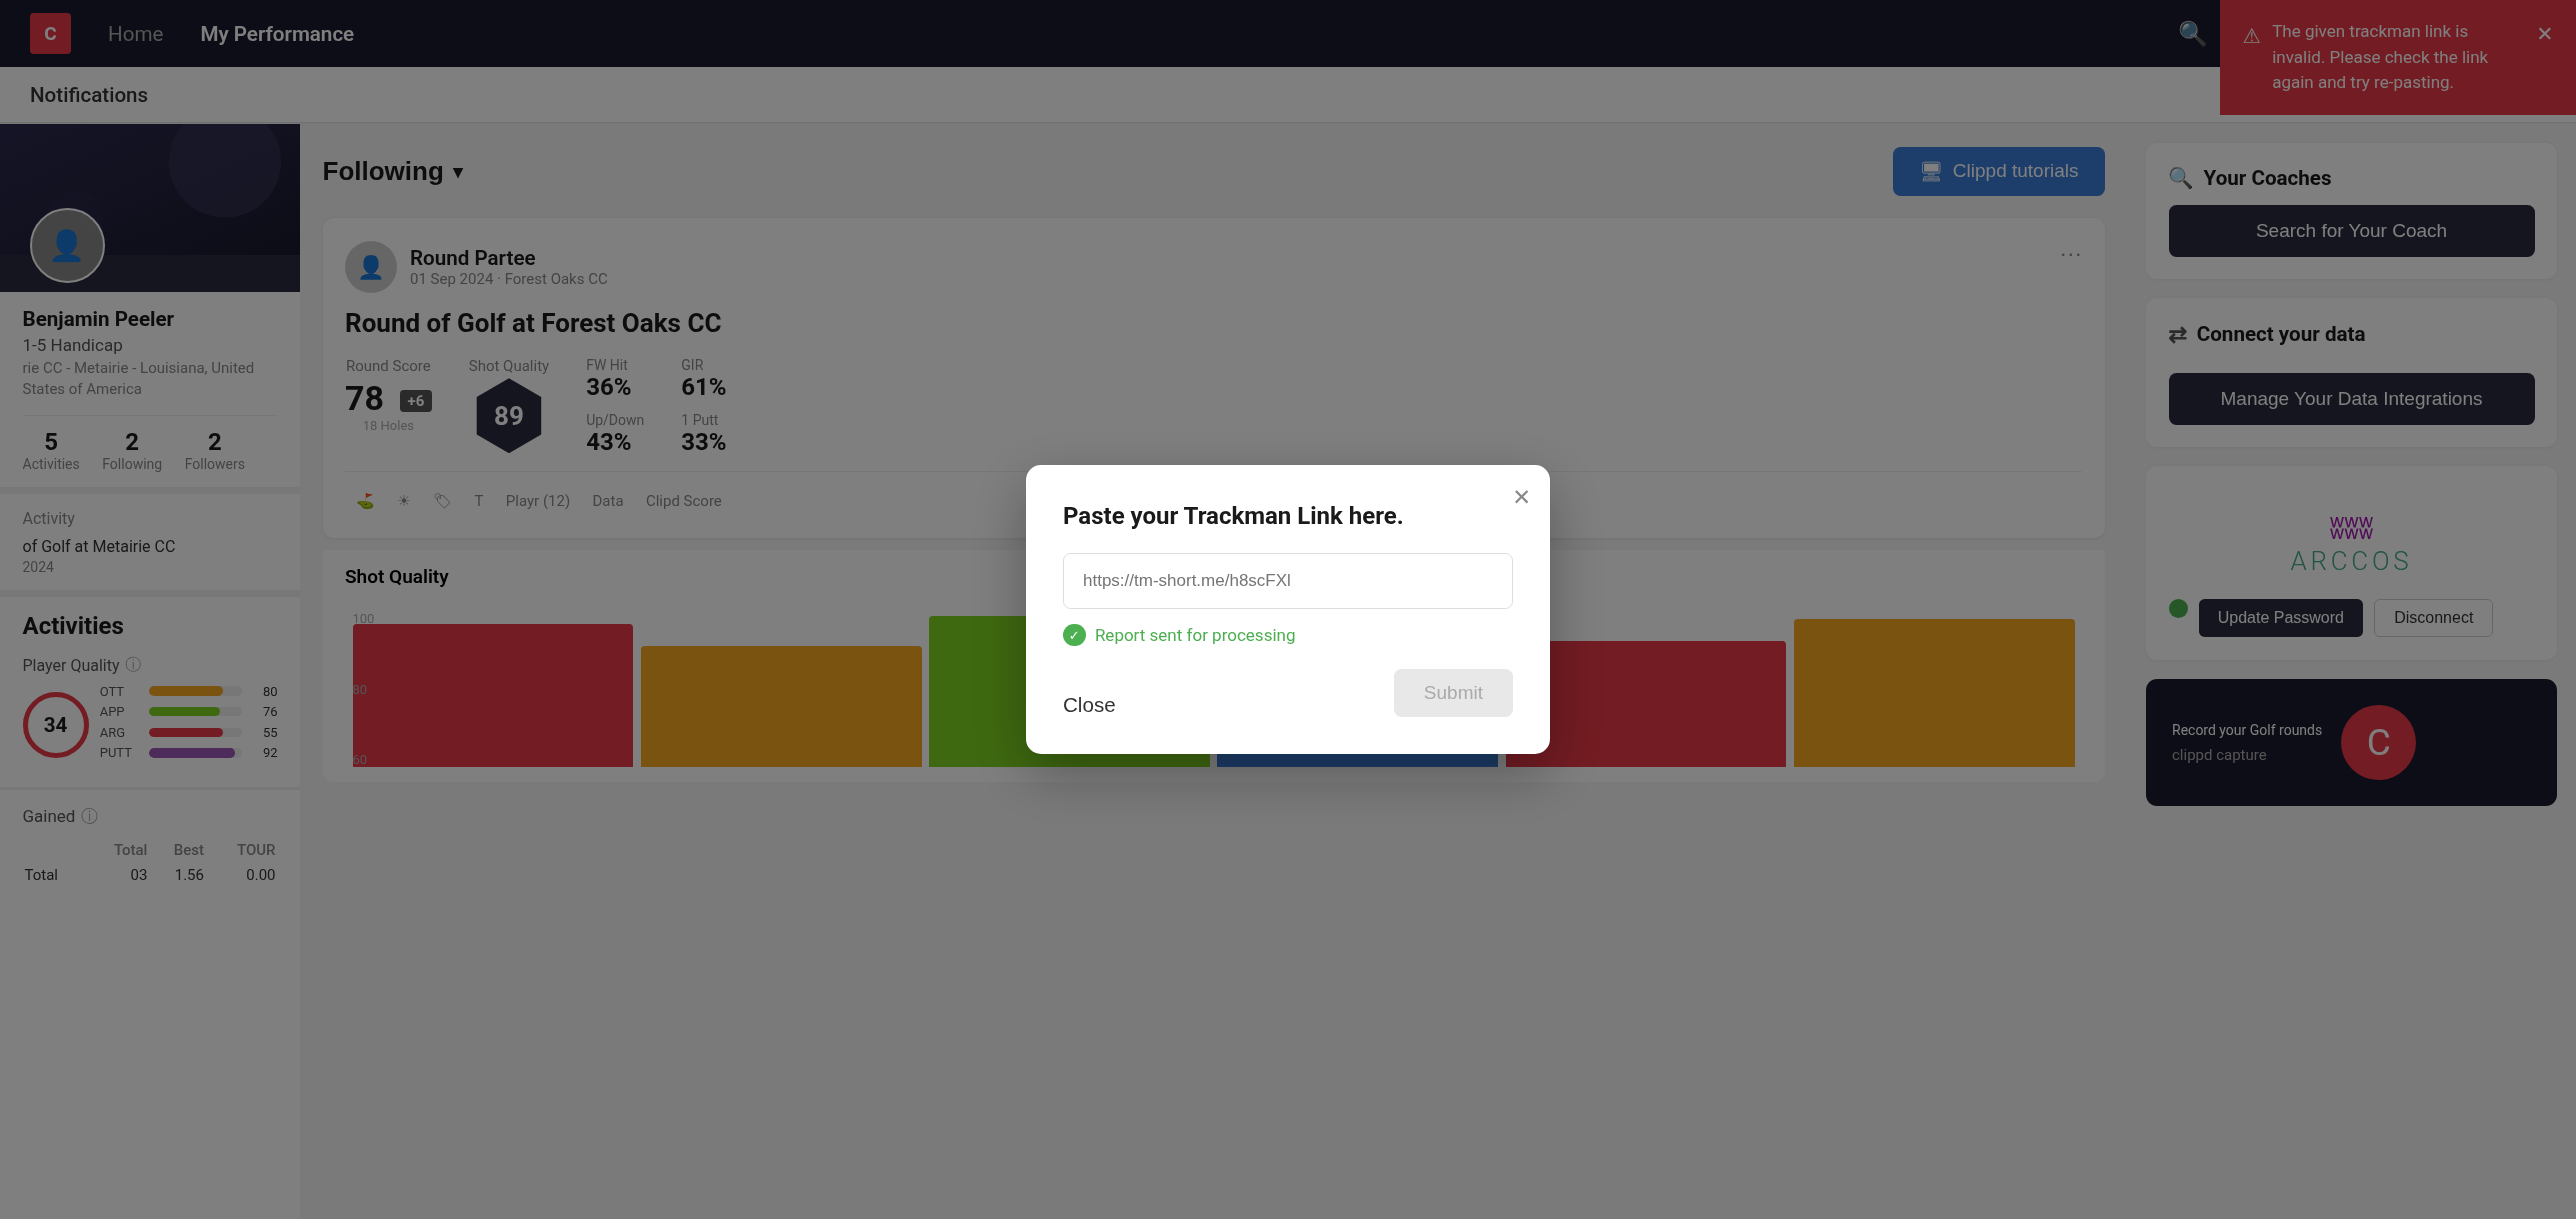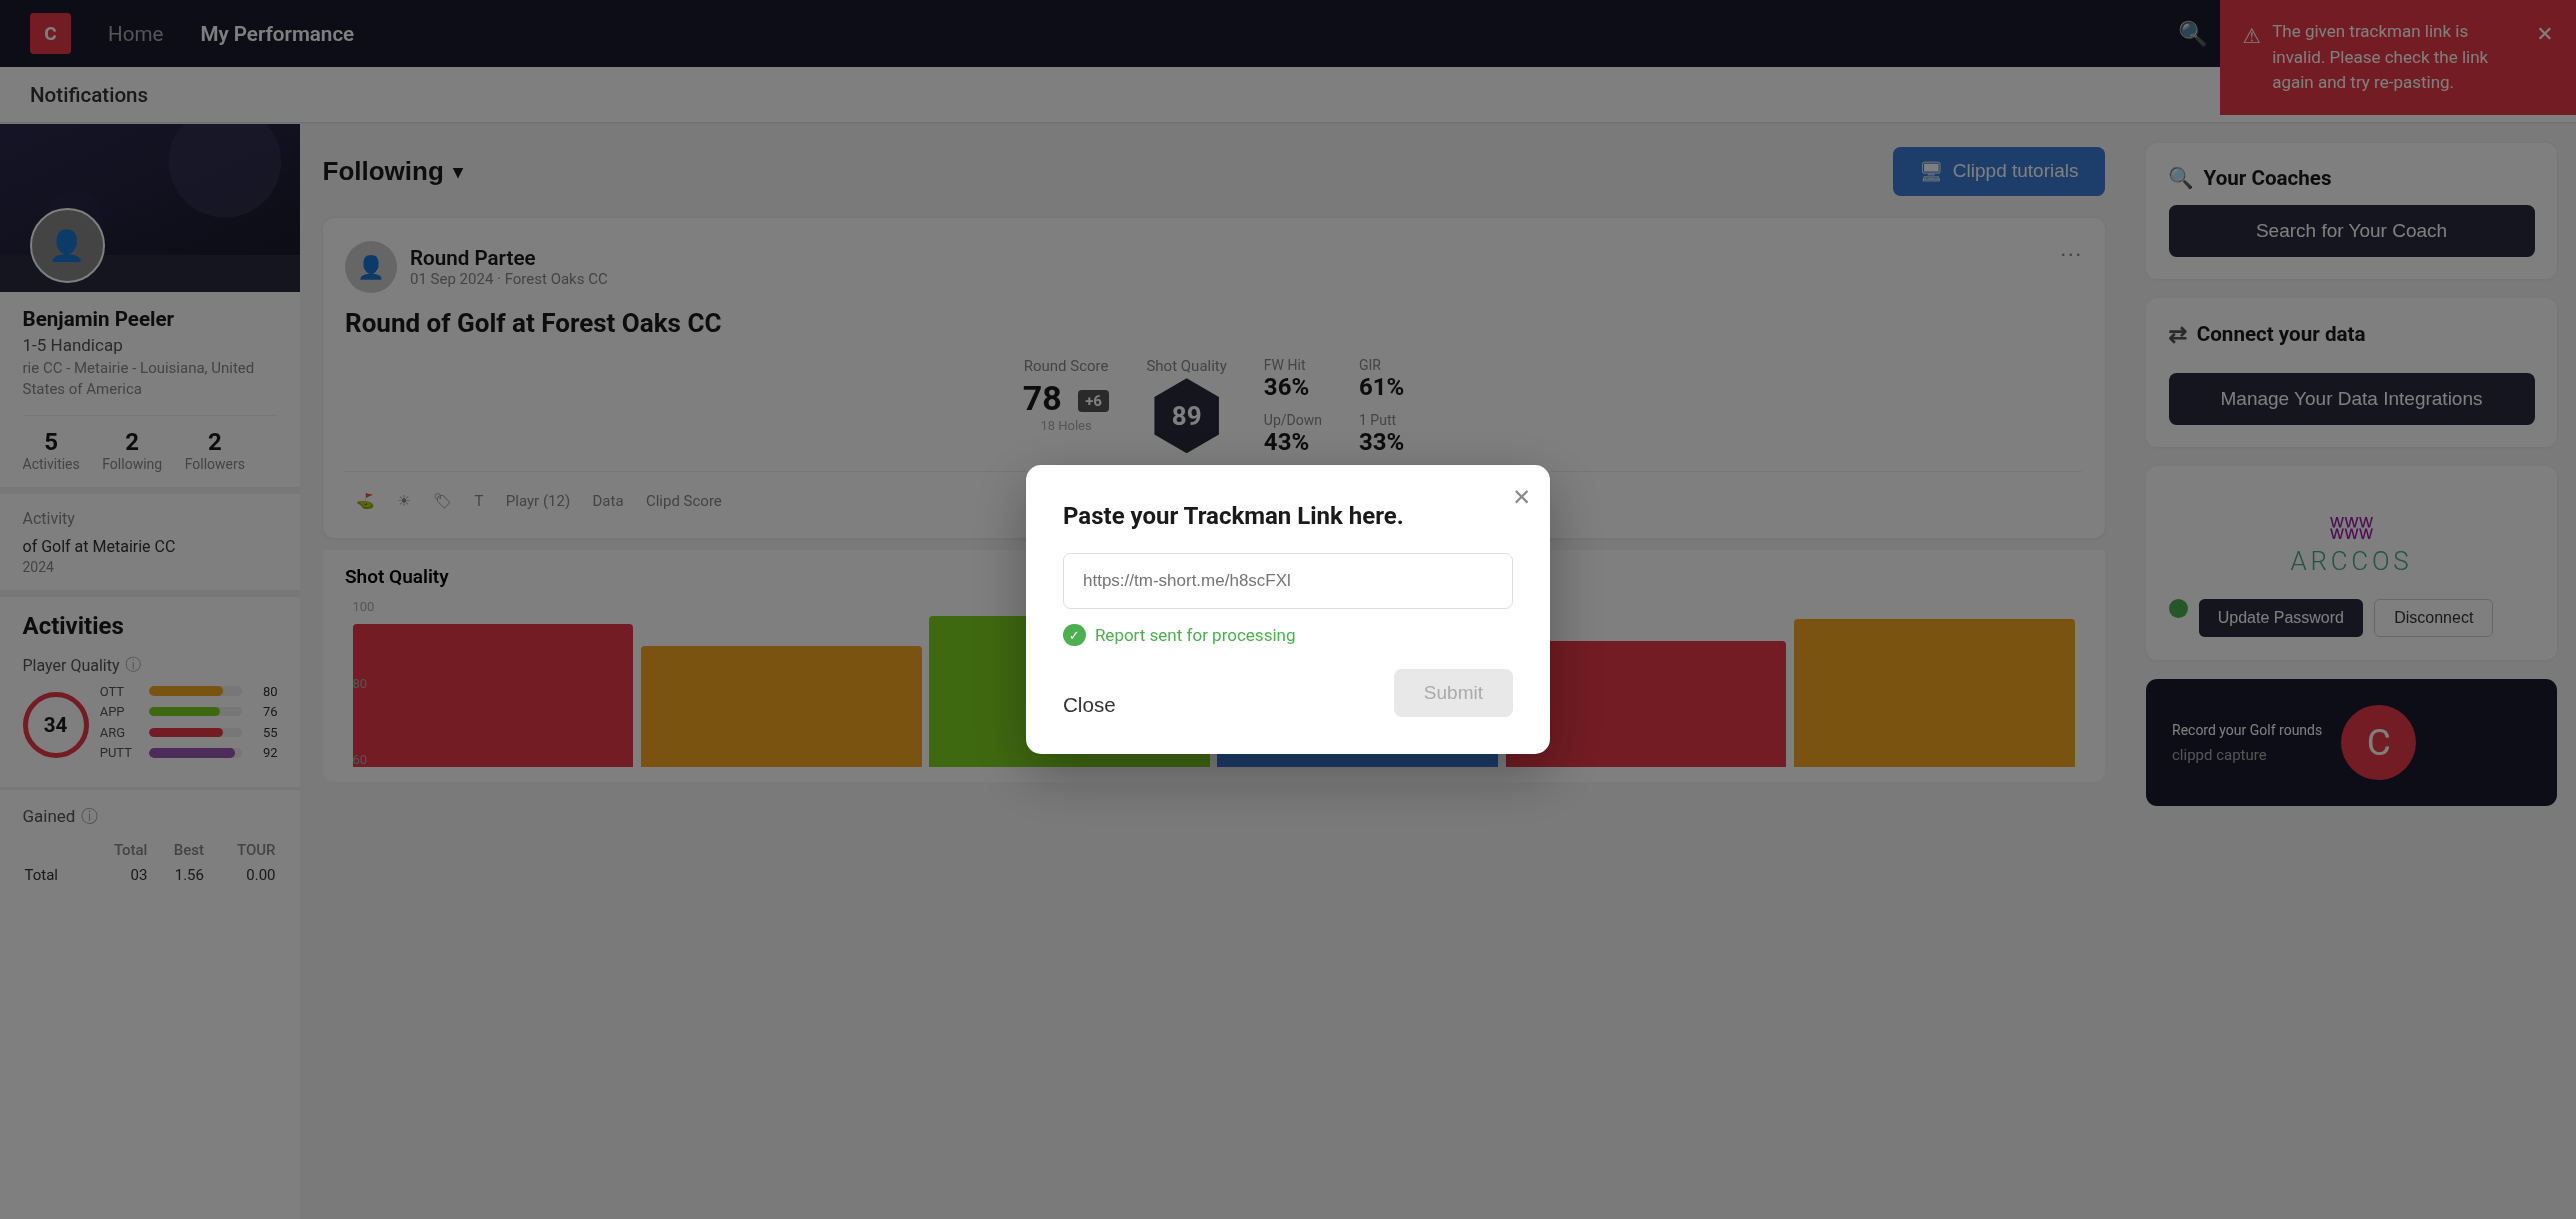--- a/index.html
+++ b/index.html
@@ -430,21 +430,20 @@
     }
     .feed-round-title {
       font-size: 26px;
       font-weight: 700;
       color: #1a1a1a;
       margin-bottom: 19px;
     }
     .feed-stats-row {
       display: flex;
       gap: 37px;
-      justify-content: center;
     }
     .feed-stat-group {
       text-align: center;
     }
     .feed-stat-label {
       font-size: 15px;
       color: #888;
       margin-bottom: 3.7px;
     }
     .feed-stat-value {
@@ -725,21 +724,21 @@
       color: #aaa;
       border: none;
       border-radius: 7.5px;
       padding: 13px 30px;
       font-size: 19px;
       cursor: not-allowed;
     }
     .chart-y-axis {
       position: absolute;
       left: 0;
-      top: 0;
+      top: 12px;
       bottom: 0;
       display: flex;
       flex-direction: column;
       justify-content: space-between;
       padding: 0 7.5px;
       font-size: 13px;
       color: #aaa;
       width: 37px;
     }
 

